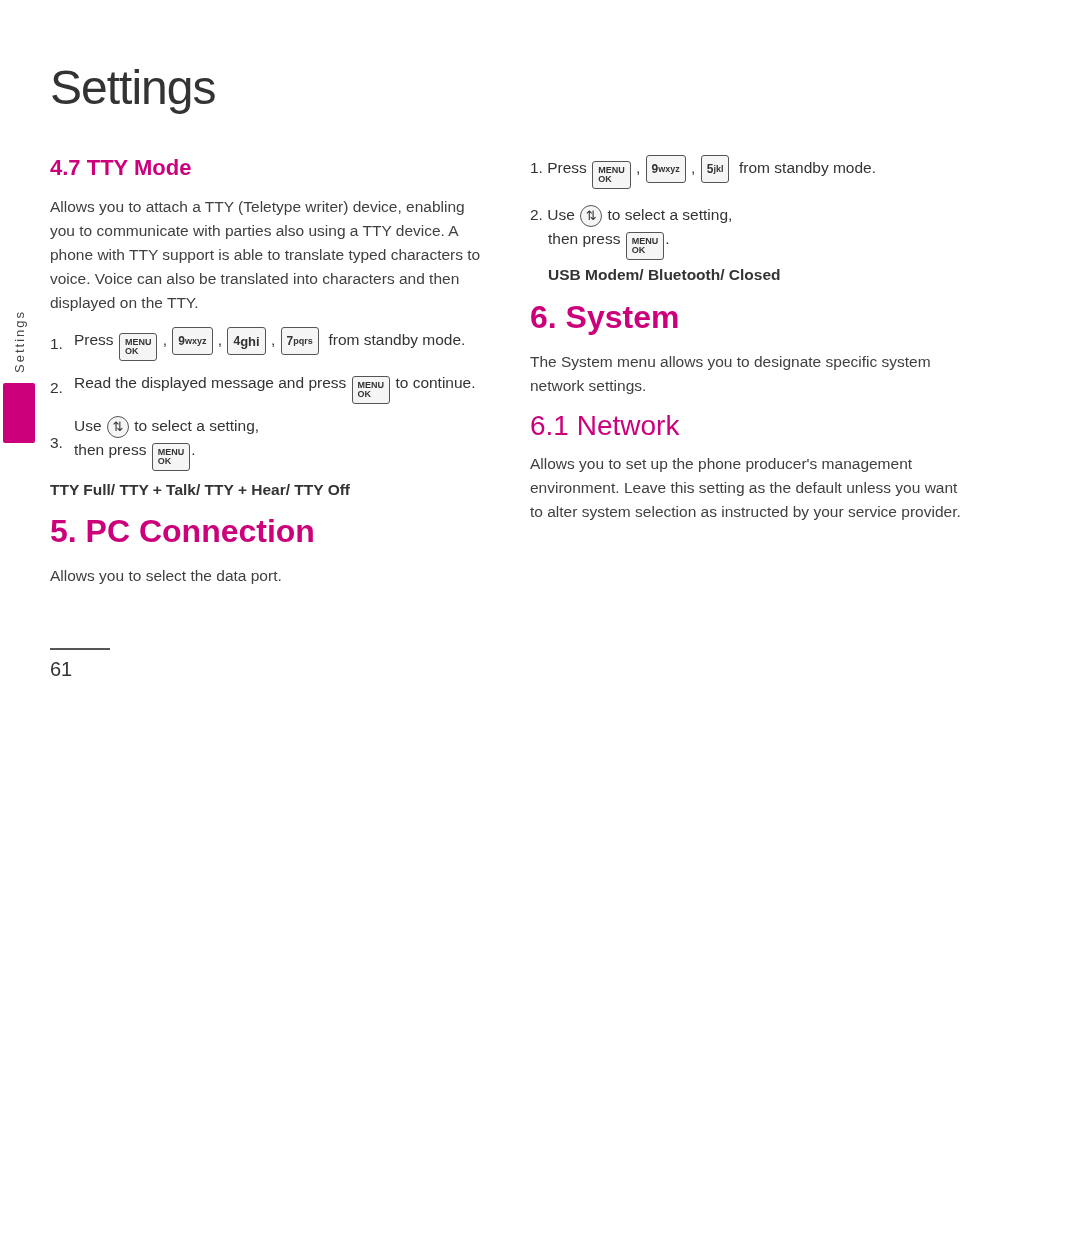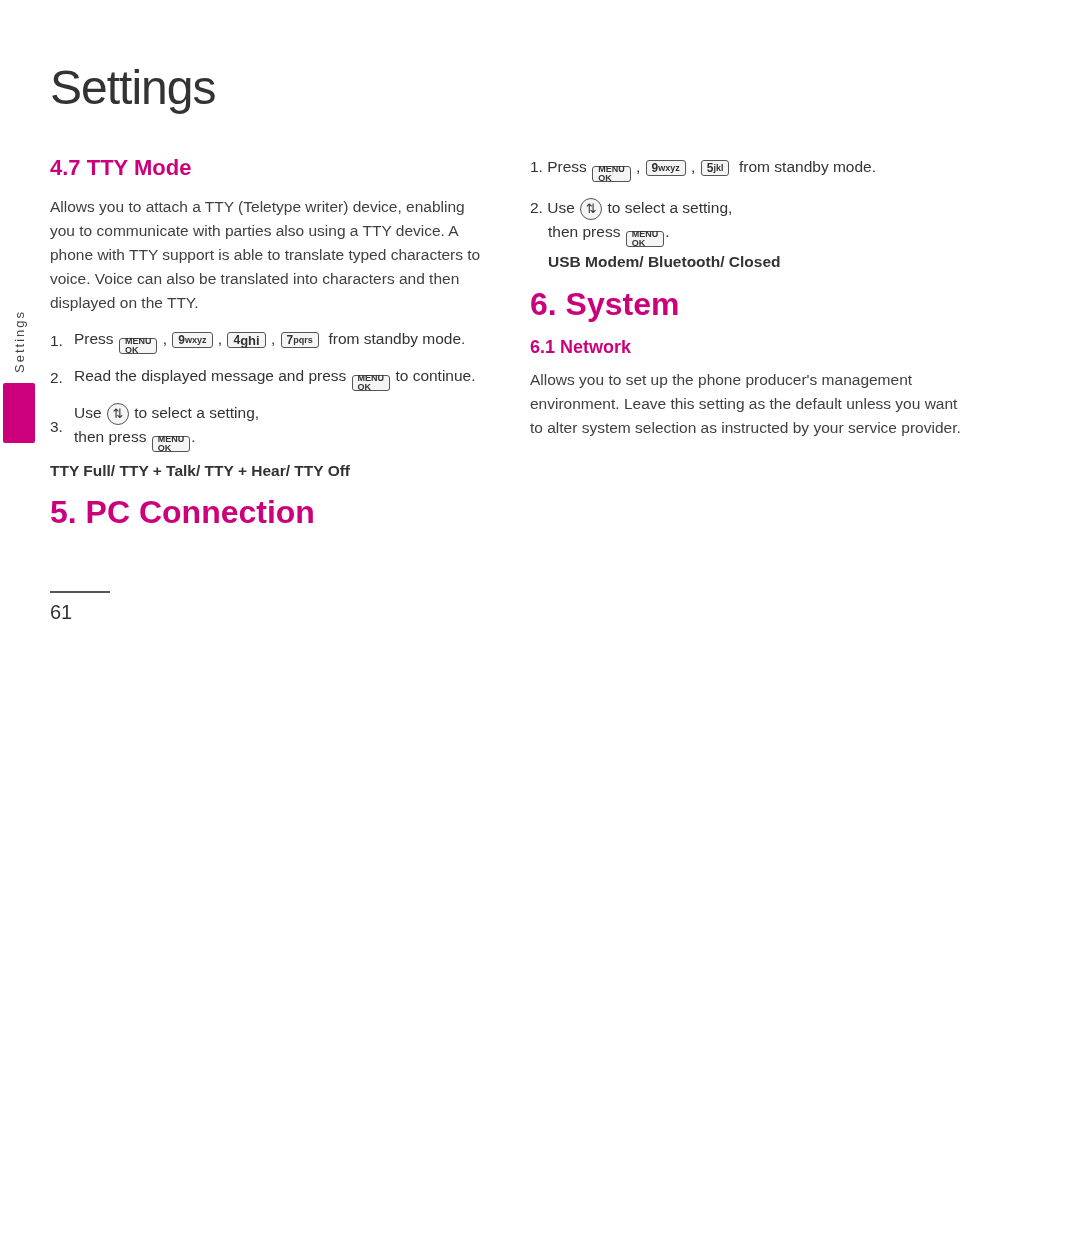--- a/index.html
+++ b/index.html
@@ -89,22 +89,22 @@
     }
 
     .section-heading-large {
       font-size: 32px;
       font-weight: 700;
       color: #cc007a;
       margin-bottom: 14px;
     }
 
     .section-heading-medium {
-      font-size: 18px;
-      font-weight: 700;
+      font-size: 28px;
+      font-weight: 400;
       color: #cc007a;
       margin-bottom: 10px;
     }
 
     .subsection-heading {
       font-size: 17px;
       font-weight: 700;
       color: #333;
       margin-bottom: 10px;
     }
@@ -141,21 +141,21 @@
       justify-content: center;
       border: 1.5px solid #555;
       border-radius: 3px;
       padding: 1px 5px;
       font-size: 12px;
       font-weight: 600;
       background: #f5f5f5;
       color: #333;
       margin: 0 1px;
       min-width: 28px;
-      height: 16px;
+      height: 28px;
       line-height: 1;
     }
 
     .kbd-circle {
       display: inline-flex;
       align-items: center;
       justify-content: center;
       border: 1.5px solid #555;
       border-radius: 50%;
       padding: 2px;
@@ -249,20 +249,21 @@
                   <span style="font-size:9px;line-height:1">MENU<br>OK</span>
                 </span>.
             </span>
           </div>
 
           <div class="bold-options">TTY Full/ TTY + Talk/ TTY + Hear/ TTY Off</div>
         </div>
 
         <div class="section">
           <div class="section-heading-large">5. PC Connection</div>
+          <p>Allows you to select the data port.</p>
         </div>
 
         <div style="margin-top: 60px;">
           <div class="divider-line"></div>
           <div class="page-number">61</div>
         </div>
 
       </div>
 
       <div class="right-col">
@@ -285,20 +286,21 @@
             <span style="padding-left:18px;">then press <span class="kbd">
                   <span style="font-size:9px;line-height:1">MENU<br>OK</span>
                 </span>.</span>
           </span>
         </div>
 
         <div class="bold-options indent">USB Modem/ Bluetooth/ Closed</div>
 
         <div class="section" style="margin-top:15px;">
           <div class="section-heading-large">6. System</div>
+          <p>The System menu allows you to designate specific system network settings.</p>
         </div>
 
         <div class="section">
           <div class="section-heading-medium">6.1 Network</div>
           <p>Allows you to set up the phone producer's management environment. Leave this setting as the default unless you want to alter system selection as instructed by your service provider.</p>
         </div>
 
       </div>
     </div>
   </div>

